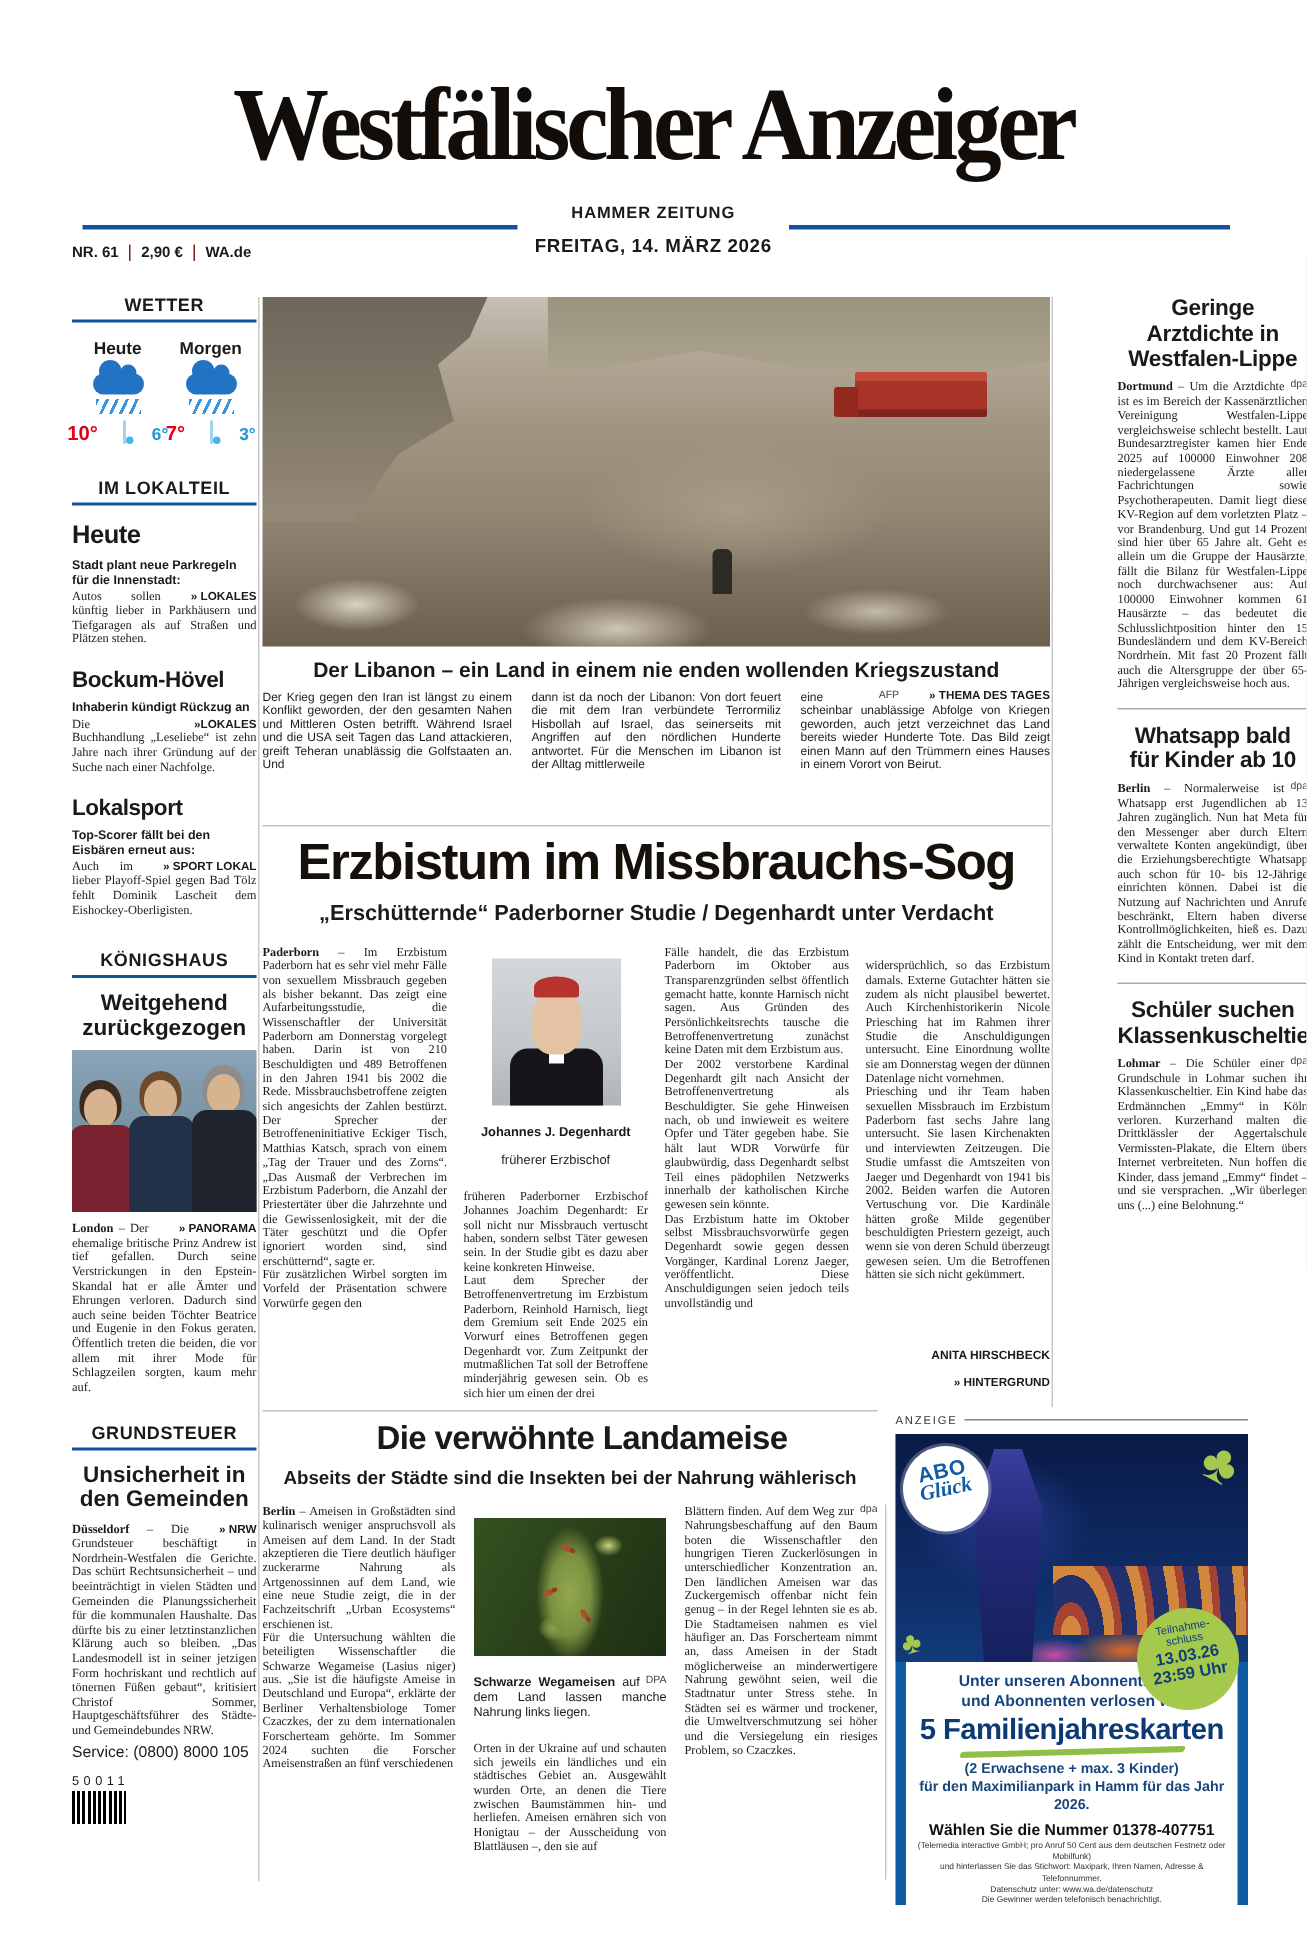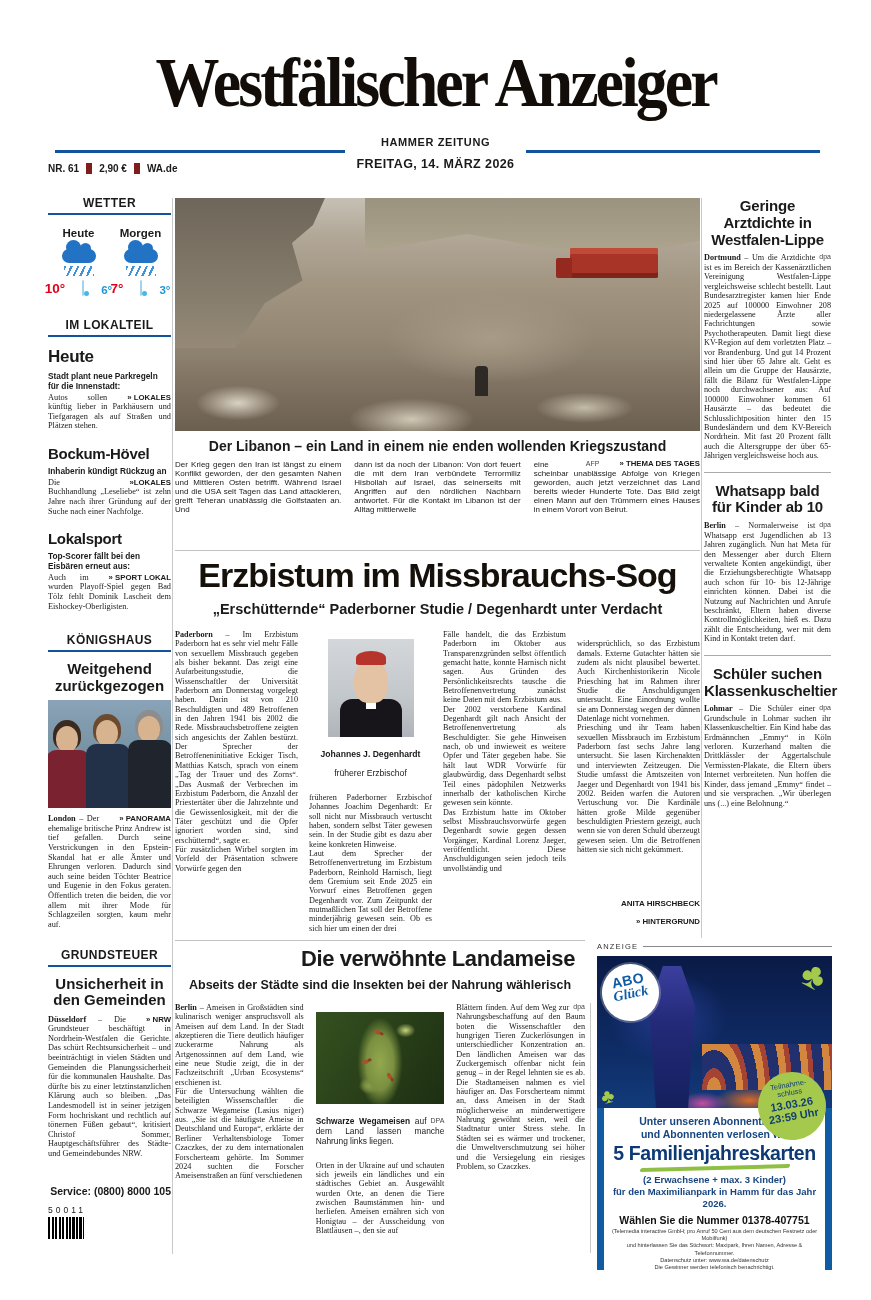--- a/index.html
+++ b/index.html
@@ -9,21 +9,21 @@
   
   .masthead-title { position:absolute; left:0; top:46px; width:100%; text-align:center;
     font-family:"Liberation Serif", serif; font-weight:bold; font-size:64px; letter-spacing:-3px; color:#120d08;
     transform:scaleY(1.08); }
   .rule-blue { position:absolute; height:3px; background:#13539b; }
   .mast-edition { position:absolute; left:0; top:136px; width:100%; text-align:center; font-weight:bold; font-size:11px; letter-spacing:.6px; }
   .mast-date { position:absolute; left:0; top:157px; width:100%; text-align:center; font-weight:bold; font-size:12.5px; letter-spacing:.4px; }
   .issue-line { position:absolute; left:48px; top:163px; font-weight:bold; font-size:10px; display:flex; align-items:center; }
   .issue-line span { padding:0 7px; }
   .issue-line span:first-child { padding-left:0; }
-  .issue-line span + span { border-left:6px solid #7f1d1d; }
+  .issue-line span + span { border-left:1px solid #7f1d1d; }
 
   
   .kicker { text-align:center; font-weight:bold; font-size:12px; letter-spacing:.4px; border-bottom:2.5px solid #13539b; padding-bottom:3px; }
   .jbody { font-family:"Liberation Serif", serif; font-size:8.3px; line-height:1.16; text-align:justify; white-space:pre-line; }
   .dl { font-weight:bold; }
   .ref { float:right; font-family:"Liberation Sans", sans-serif; font-weight:bold; font-size:7.8px; padding-left:20px; }
   .credit { float:right; font-size:7px; color:#444; padding-left:4px; font-family:"Liberation Sans", sans-serif; }
   .vrule { position:absolute; width:1px; background:#c9c9c9; }
   .hrule { position:absolute; height:1px; background:#c2c2c2; }
 
@@ -46,21 +46,21 @@
   .side-h2.small { font-size:15px; }
   .side-lead { font-weight:bold; font-size:8.3px; line-height:1.18; margin-bottom:1px; }
   .side-kicker { margin-top:22px; }
   .side-h3 { font-weight:bold; font-size:15px; text-align:center; line-height:1.1; margin:9px 0 6px; }
   .royals-photo { position:relative; width:123px; height:108px; overflow:hidden; margin-bottom:6px;
     background:linear-gradient(180deg,#8aa3b8 0%,#74909f 55%,#5d7685 100%); }
   .person { position:absolute; }
   .head { width:22px; height:26px; border-radius:50% 50% 46% 46%; background:#d8b38f; position:absolute; left:6px; top:12px; }
   .hair { position:absolute; width:28px; height:30px; border-radius:50% 50% 40% 40%; left:3px; top:6px; }
   .torso { position:absolute; top:36px; left:-4px; width:44px; height:72px; border-radius:10px 10px 0 0; }
-  .service-line { text-align:right; font-weight:bold; font-size:10.5px; margin-top:26px; }
+  .service-line { text-align:left; font-weight:normal; font-size:10.5px; margin-top:3px; }
   .barcode-wrap { display:flex; gap:6px; margin-top:8px; align-items:flex-start; }
   .bc-main { width:80px; }
   .bc-bars { height:38px; background:repeating-linear-gradient(90deg,#000 0 1.5px,#fff 1.5px 3px,#000 3px 5.5px,#fff 5.5px 7px); }
   .bc-num { font-size:8.5px; letter-spacing:2px; margin-top:1px; }
   .bc-side { width:36px; text-align:right; }
   .bc-code { font-size:8.5px; letter-spacing:3px; }
   .bc-bars2 { height:22px; margin-top:2px; background:repeating-linear-gradient(90deg,#000 0 2px,#fff 2px 3.5px); }
 
   
   #lebanon-photo { position:absolute; left:175px; top:198px; width:525px; height:233px; overflow:hidden;
@@ -97,36 +97,36 @@
   .deg-cap { position:absolute; left:28px; top:12px; width:30px; height:14px; border-radius:50% 50% 10% 10%; background:#b7342c; }
   .deg-body { position:absolute; left:12px; top:60px; width:62px; height:40px; border-radius:12px 12px 0 0; background:#17151a; }
   .deg-collar { position:absolute; left:38px; top:62px; width:10px; height:8px; background:#fff; }
   .photo-cap-name { text-align:center; font-family:"Liberation Sans", sans-serif; font-weight:bold; font-size:8.6px; white-space:normal; }
   .photo-cap-role { text-align:center; font-family:"Liberation Sans", sans-serif; font-size:8.6px; margin-bottom:5px; white-space:normal; }
   .author-block { position:absolute; right:0; bottom:0; background:#fff; text-align:right; font-family:"Liberation Sans", sans-serif; padding-left:6px; }
   .author-name { font-weight:bold; font-size:8px; }
   .author-ref { font-weight:bold; font-size:7.8px; }
 
   
-  #ant-head { position:absolute; left:165px; top:946px; width:410px; text-align:right; font-weight:bold; font-size:22px; letter-spacing:-.4px; }
+  #ant-head { position:absolute; left:183px; top:946px; width:410px; text-align:center; font-weight:bold; font-size:22px; letter-spacing:-.4px; }
   #ant-sub { position:absolute; left:175px; top:978px; width:410px; text-align:center; font-weight:bold; font-size:12.5px; }
   #ant-article { position:absolute; left:175px; top:1003px; width:410px; height:294px; display:flex; gap:12px; overflow:hidden; }
   .ant-photo { position:relative; width:100%; height:92px; margin-bottom:3px; overflow:hidden;
     background:
       radial-gradient(14px 10px at 70% 20%, #c8d67a 0%, transparent 70%),
       radial-gradient(30px 60px at 50% 55%, #93a84e 0%, #7a9040 45%, transparent 75%),
       radial-gradient(16px 12px at 42% 80%, #b4c464 0%, transparent 70%),
       linear-gradient(120deg,#35511f 0%,#2a411a 45%,#1d2f12 100%); }
   .ant { position:absolute; width:7px; height:4px; border-radius:50%; background:#a8512a; }
   .ant:after { content:""; position:absolute; right:-3px; top:0; width:4px; height:3px; border-radius:50%; background:#8c3e1f; }
   .ant-cap { font-family:"Liberation Sans", sans-serif; font-size:8.4px; line-height:1.18; margin-bottom:5px; text-align:justify; white-space:normal; }
   .ant-cap b { font-weight:bold; }
 
   
-  #rightcol { position:absolute; left:704px; top:198px; width:127px; }
+  #rightcol { position:absolute; left:745px; top:198px; width:127px; }
   .r-title { text-align:center; font-weight:bold; font-size:15px; line-height:1.12; letter-spacing:-.2px; margin-bottom:5px; }
   .r-body { font-family:"Liberation Serif", serif; font-size:8.2px; line-height:1.15; text-align:justify; white-space:pre-line; }
   .r-div { border-top:1px solid #aaa; margin:11px 0 10px; }
 
   
   #ad { position:absolute; left:597px; top:942px; width:235px; }
   .anz-row { display:flex; align-items:center; gap:5px; }
   .anz-label { font-size:7.5px; letter-spacing:1.2px; color:#333; }
   .anz-line { flex:1; border-top:1px solid #888; }
   .ad-box { margin-top:5px; background:#0f5ca5; height:314px; position:relative; overflow:hidden; }
@@ -215,21 +215,21 @@
 
     <div style="margin-top:14px;">
       <div class="side-h2 small">Bockum-Hövel</div>
       <div class="side-lead">Inhaberin kündigt Rückzug an</div>
       <div class="jbody"><span class="ref">»LOKALES</span><span>Die Buchhandlung „Leseliebe“ ist zehn Jahre nach ihrer Gründung auf der Suche nach einer Nachfolge.</span></div>
     </div>
 
     <div style="margin-top:14px;">
       <div class="side-h2 small">Lokalsport</div>
       <div class="side-lead">Top-Scorer fällt bei den Eisbären erneut aus:</div>
-      <div class="jbody"><span class="ref">» SPORT LOKAL</span><span>Auch im wurden Playoff-Spiel gegen Bad Tölz fehlt Dominik Lascheit dem Eishockey-Oberligisten.</span></div>
+      <div class="jbody"><span class="ref">» SPORT LOKAL</span><span>Auch im lieber Playoff-Spiel gegen Bad Tölz fehlt Dominik Lascheit dem Eishockey-Oberligisten.</span></div>
     </div>
 
     <div class="kicker side-kicker">KÖNIGSHAUS</div>
     <div class="side-h3">Weitgehend zurückgezogen</div>
     <div class="royals-photo">
       <div class="person" style="left:2px;top:14px;">
         <div class="hair" style="background:#3a2a20;"></div>
           <div class="head"></div>
           <div class="torso" style="background:#7a2230;"></div>
       </div>
@@ -262,21 +262,21 @@
   <div id="lebanon-photo">
     <div class="leb-wall"></div>
     <div class="leb-build"></div>
     <div class="leb-truck"></div>
     <div class="leb-fig1"></div>
 
   </div>
   <div class="caption-title">Der Libanon – ein Land in einem nie enden wollenden Kriegszustand</div>
   <div id="caption-cols">
     <div class="cap-col">Der Krieg gegen den Iran ist längst zu einem Konflikt geworden, der den gesamten Nahen und Mittleren Osten betrifft. Während Israel und die USA seit Tagen das Land attackieren, greift Teheran unablässig die Golfstaaten an. Und</div>
-    <div class="cap-col">dann ist da noch der Libanon: Von dort feuert die mit dem Iran verbündete Terrormiliz Hisbollah auf Israel, das seinerseits mit Angriffen auf den nördlichen Nachbarn antwortet. Für die Kontakt im Libanon ist der Alltag mittlerweile</div>
+    <div class="cap-col">dann ist da noch der Libanon: Von dort feuert die mit dem Iran verbündete Terrormiliz Hisbollah auf Israel, das seinerseits mit Angriffen auf den nördlichen Hunderte antwortet. Für die Menschen im Libanon ist der Alltag mittlerweile</div>
     <div class="cap-col"><span class="ref">» THEMA DES TAGES</span><span class="credit">AFP</span><span>eine scheinbar unablässige Abfolge von Kriegen geworden, auch jetzt verzeichnet das Land bereits wieder Hunderte Tote. Das Bild zeigt einen Mann auf den Trümmern eines Hauses in einem Vorort von Beirut.</span></div>
   </div>
   <div class="hrule" style="left:175px;top:550px;width:525px;"></div>
 
   <div id="headline">Erzbistum im Missbrauchs-Sog</div>
   <div id="subhead">„Erschütternde“ Paderborner Studie / Degenhardt unter Verdacht</div>
   <div id="article">
     <div class="a-col"><span class="dl">Paderborn</span> <span>– Im Erzbistum Paderborn hat es sehr viel mehr Fälle von sexuellem Missbrauch gegeben als bisher bekannt. Das zeigt eine Aufarbeitungsstudie, die Wissenschaftler der Universität Paderborn am Donnerstag vorgelegt haben. Darin ist von 210 Beschuldigten und 489 Betroffenen in den Jahren 1941 bis 2002 die Rede. Missbrauchsbetroffene zeigten sich angesichts der Zahlen bestürzt. Der Sprecher der Betroffeneninitiative Eckiger Tisch, Matthias Katsch, sprach von einem „Tag der Trauer und des Zorns“. „Das Ausmaß der Verbrechen im Erzbistum Paderborn, die Anzahl der Priestertäter über die Jahrzehnte und die Gewissenlosigkeit, mit der die Täter geschützt und die Opfer ignoriert worden sind, sind erschütternd“, sagte er.
 Für zusätzlichen Wirbel sorgten im Vorfeld der Präsentation schwere Vorwürfe gegen den</span></div>
     <div class="a-col">

